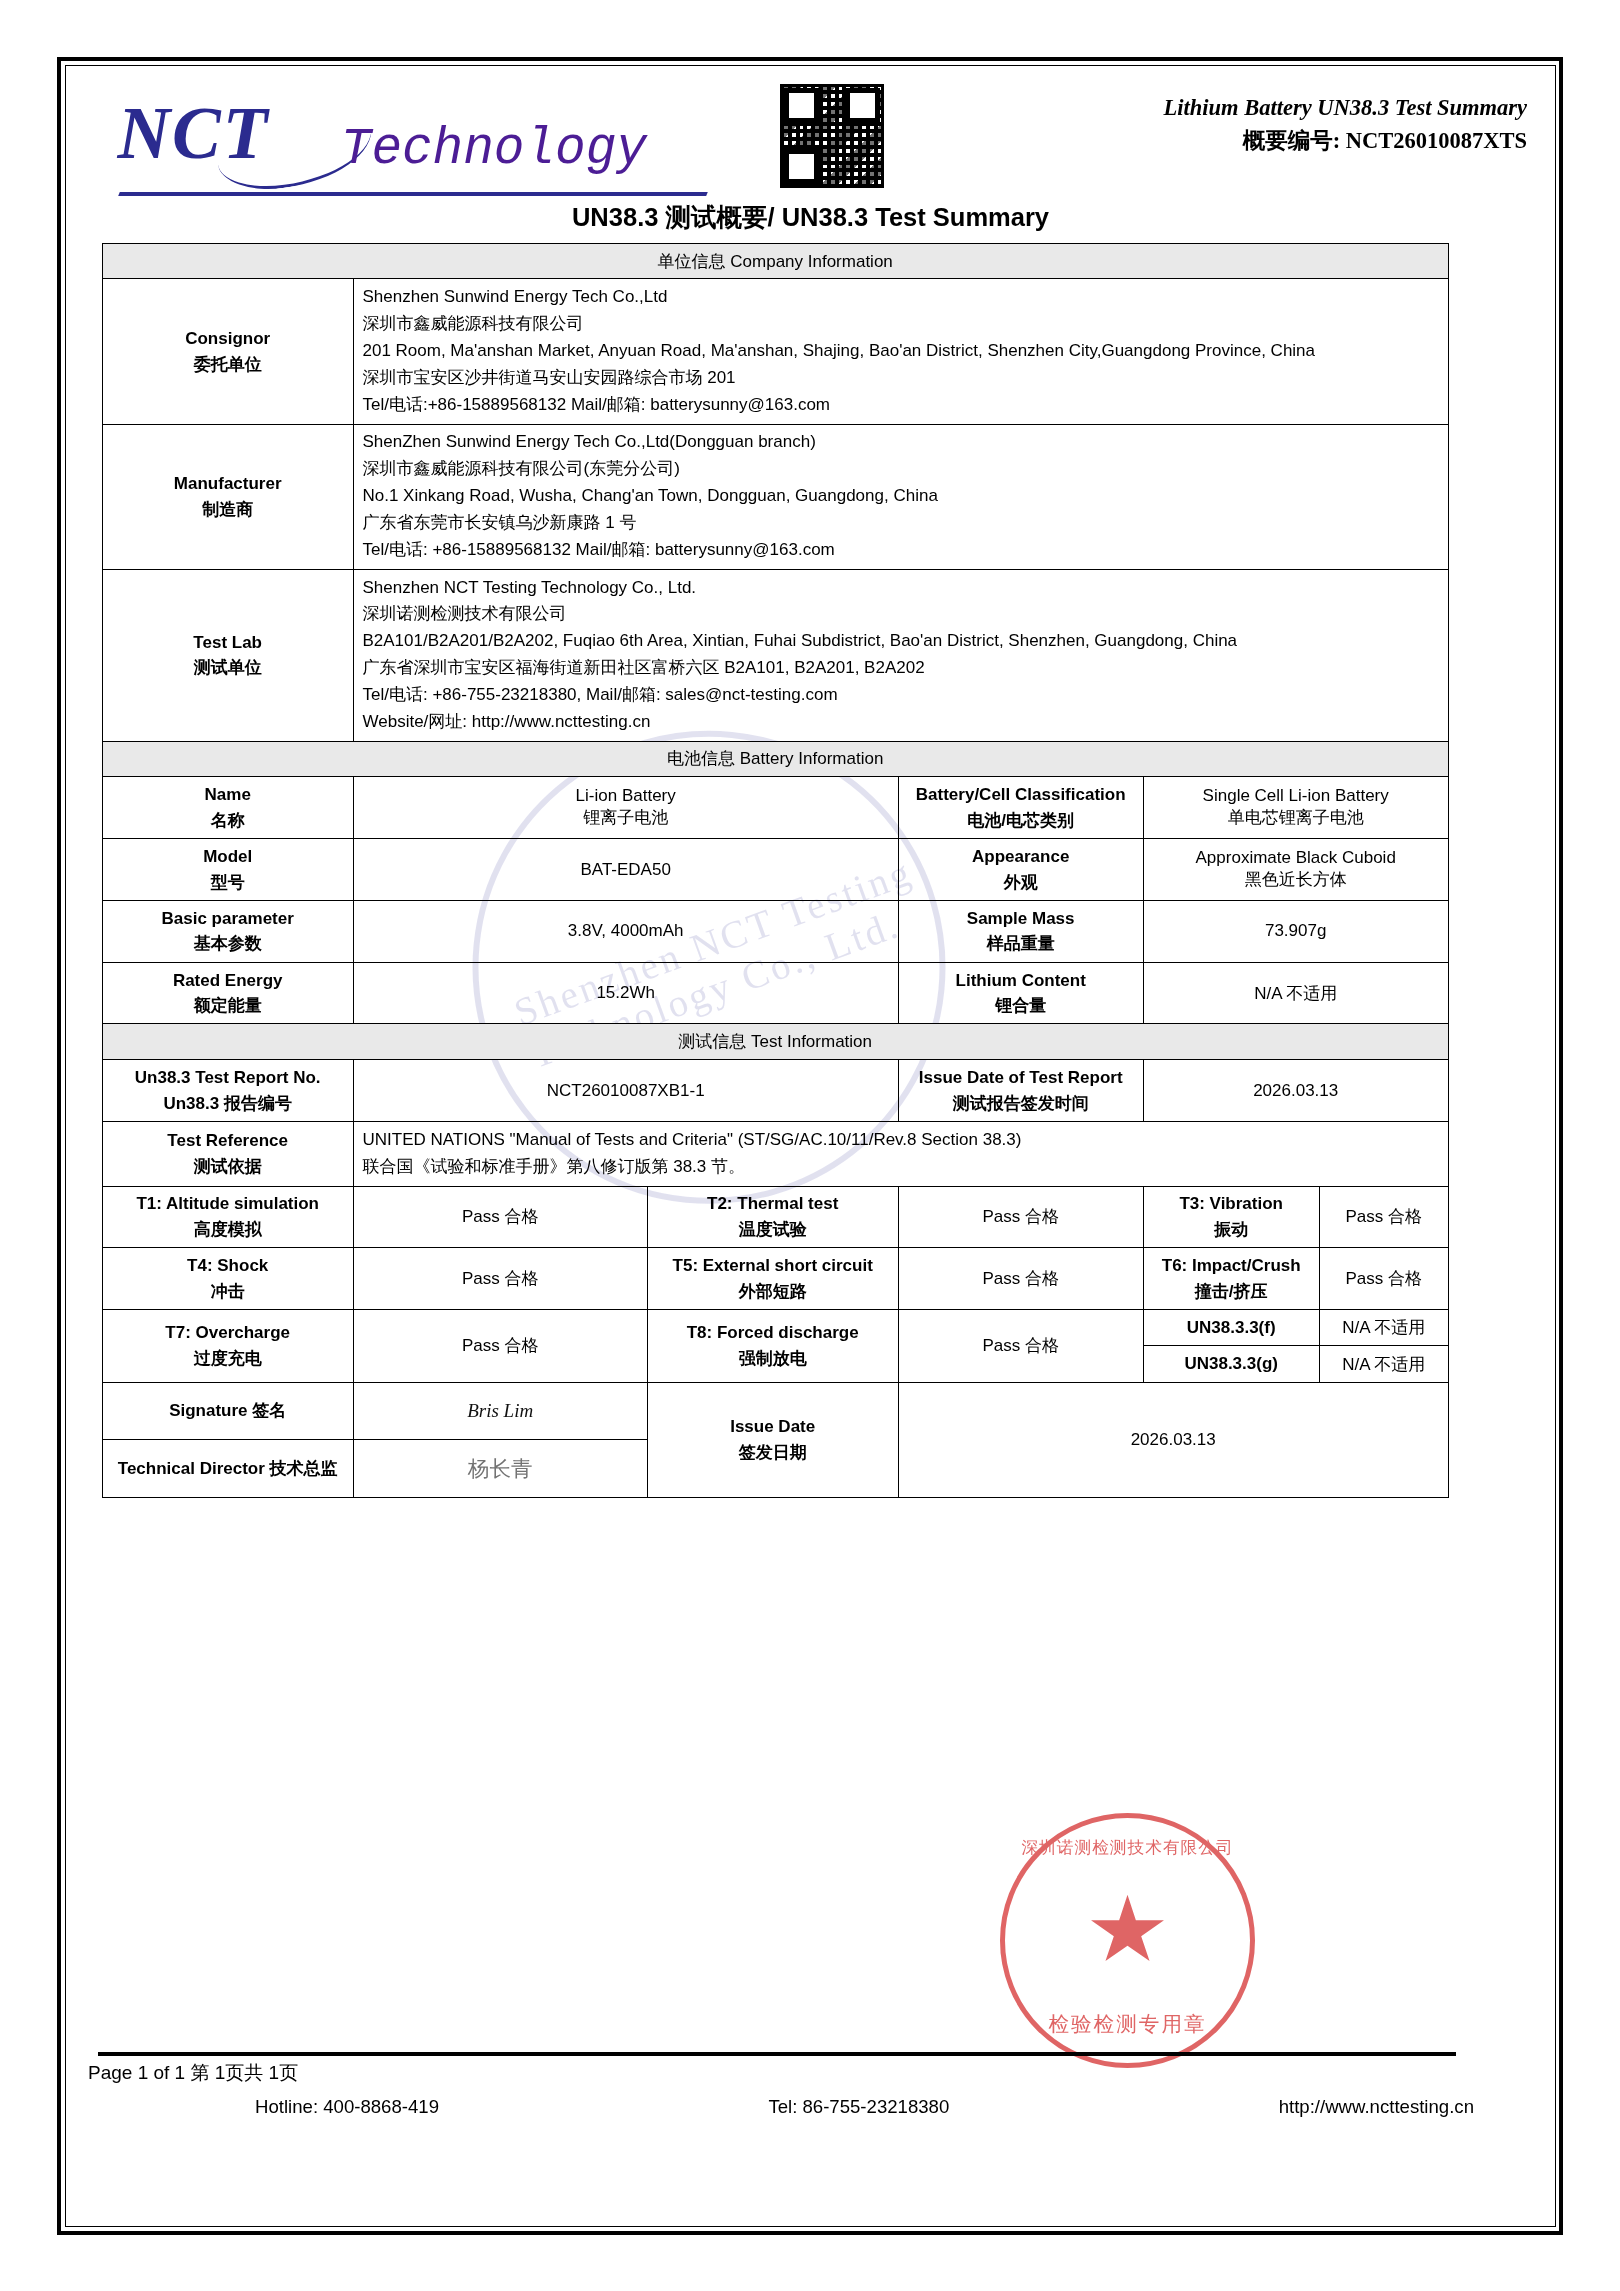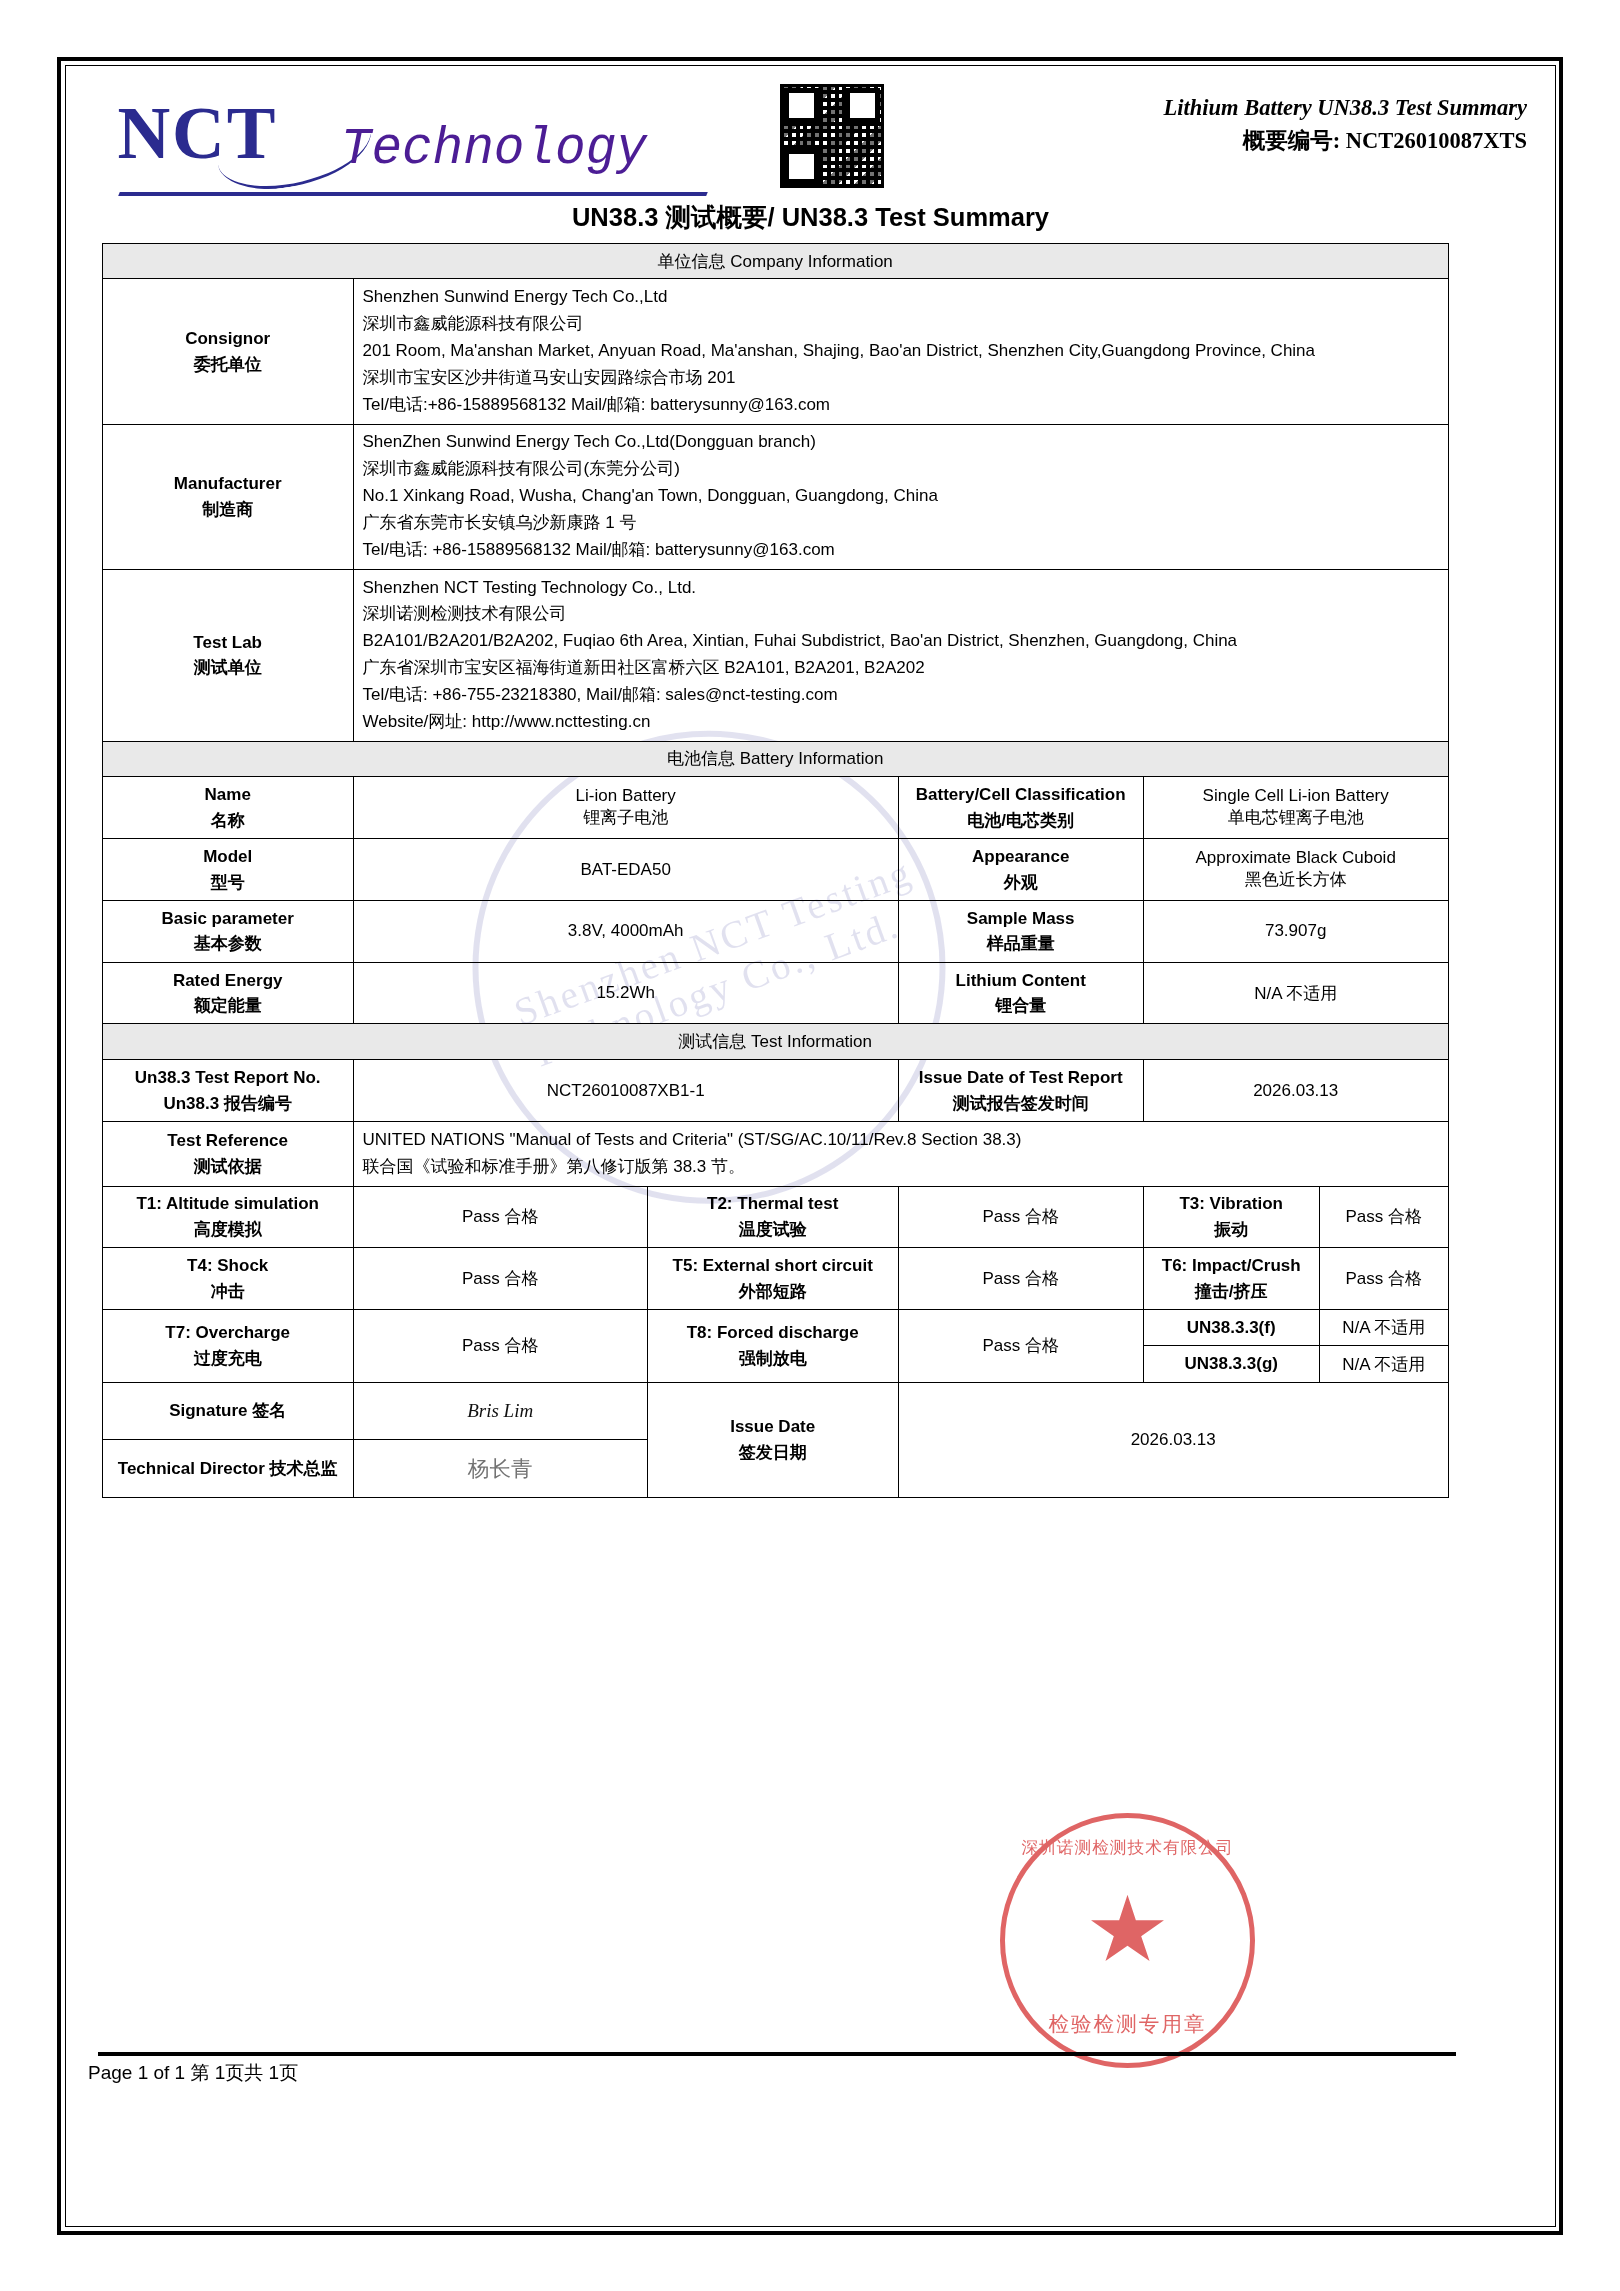--- a/index.html
+++ b/index.html
@@ -52,20 +52,21 @@
   .logo {
     position: absolute;
     left: 9.8px;
     top: 11.8px;
     width: 608px;
     height: 98px;
   }
   .logo-nct {
     font-family: "Liberation Serif", serif;
     font-weight: bold;
+    font-style: italic;
     font-size: 73px;
     color: #2b2b8f;
     letter-spacing: 2px;
     position: absolute;
     left: 19.6px;
     top: 2px;
   }
   .logo-tech {
     font-family: Liberation Mono, monospace;
     font-style: italic;
@@ -560,15 +561,20 @@
 
   <div class="red-stamp">
     <div class="red-top">深圳诺测检测技术有限公司</div>
     <div class="red-star"></div>
     <div class="red-label">检验检测专用章</div>
   </div>
 
   <div class="footer">
     <div class="footer-rule"></div>
     <div class="page-no">Page 1 of 1 第 1页共 1页</div>
+    <div class="footer-row">
+      <span>Hotline: 400-8868-419</span>
+      <span>Tel: 86-755-23218380</span>
+      <span>http://www.ncttesting.cn</span>
+    </div>
   </div>
 </div>
 
 
 </body></html>

